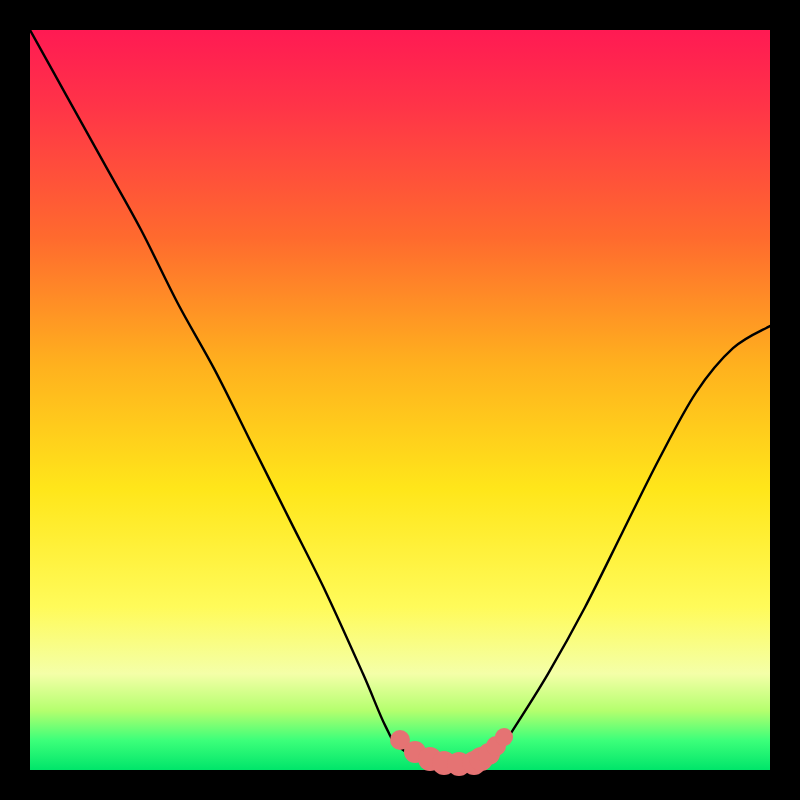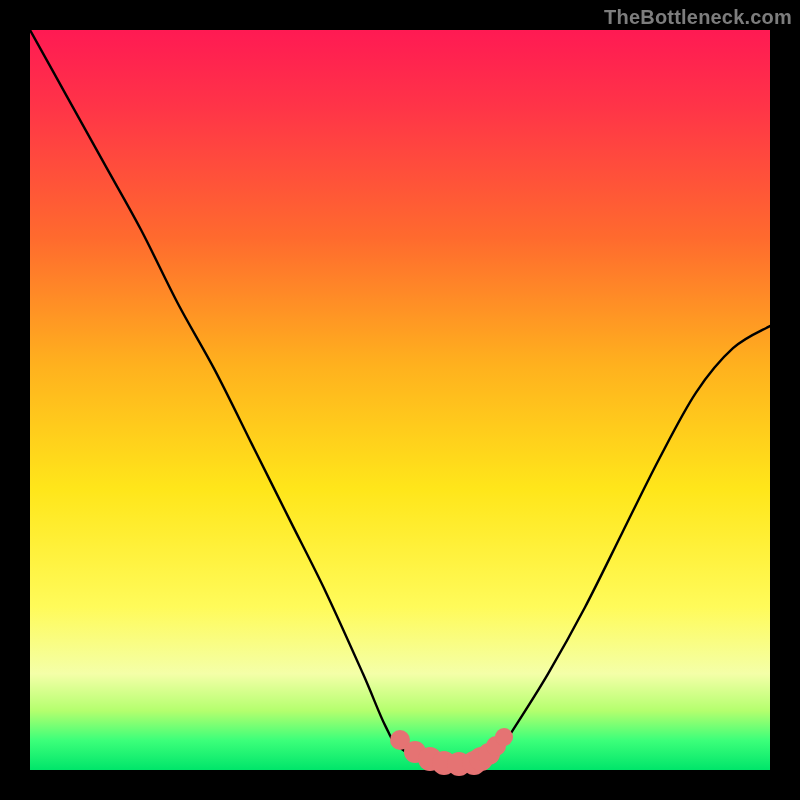--- a/index.html
+++ b/index.html
@@ -81,14 +81,13 @@
       <div class="seg" style="left: 387.6px; top: 716.9px; width: 24px; height: 24px; background: rgb(229, 115, 115);"></div>
       <div class="seg" style="left: 402.4px; top: 720.6px; width: 24px; height: 24px; background: rgb(229, 115, 115);"></div>
       <div class="seg" style="left: 417.2px; top: 722.08px; width: 24px; height: 24px; background: rgb(229, 115, 115);"></div>
       <div class="seg" style="left: 432px; top: 720.6px; width: 24px; height: 24px; background: rgb(229, 115, 115);"></div>
       <div class="seg" style="left: 439.4px; top: 716.9px; width: 24px; height: 24px; background: rgb(229, 115, 115);"></div>
       <div class="seg" style="left: 447.8px; top: 712.72px; width: 22px; height: 22px; background: rgb(229, 115, 115);"></div>
       <div class="seg" style="left: 456.2px; top: 706.32px; width: 20px; height: 20px; background: rgb(229, 115, 115);"></div>
       <div class="seg" style="left: 464.6px; top: 697.7px; width: 18px; height: 18px; background: rgb(229, 115, 115);"></div>
     </div>
 
-  <div class="watermark">TheBottleneck.com</div>
 </div>
 
 </body></html>

